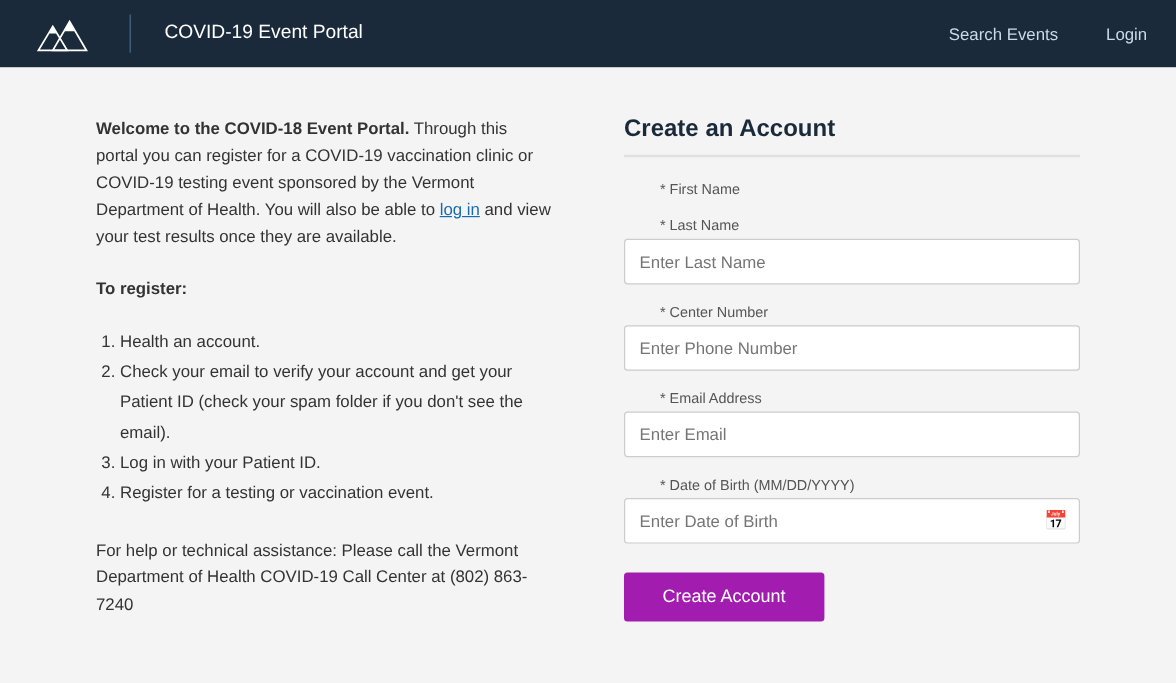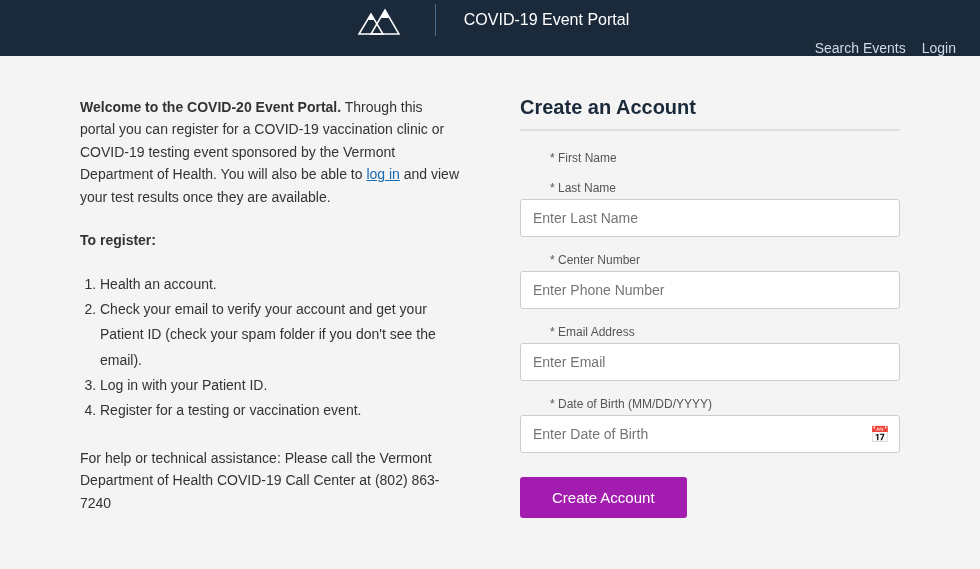--- a/index.html
+++ b/index.html
@@ -5,21 +5,20 @@
     * { box-sizing: border-box; margin: 0; padding: 0; }
     body { font-family: Arial, sans-serif; background: #f4f4f4; font-size: 14px; color: #333; }
 
     
     .header {
       background: #1a2a3a;
       display: flex;
       align-items: center;
       padding: 0 24px;
       height: 56px;
-      flex-direction: column;
     }
     .header-logo {
       display: flex;
       align-items: center;
       gap: 12px;
     }
     .header-logo-img {
       width: 56px;
       height: 40px;
     }
@@ -30,21 +29,21 @@
       margin: 0 16px;
     }
     .header-title {
       color: #ffffff;
       font-size: 16px;
       font-weight: 500;
     }
     .header-nav {
       margin-left: auto;
       display: flex;
-      gap: 16px;
+      gap: 40px;
     }
     .header-nav a {
       color: #ccd9e8;
       text-decoration: none;
       font-size: 14px;
       cursor: pointer;
     }
 
     
     .main-content {
@@ -169,21 +168,21 @@
   <nav class="header-nav">
     <a>Search Events</a>
     <a>Login</a>
   </nav>
 </header>
 
 <div class="main-content">
 
   <div class="left-panel">
     <p class="welcome-heading">
-      <strong>Welcome to the COVID-20 Event Portal.</strong>
+      <strong>Welcome to the COVID-18 Event Portal.</strong>
       <span> Through this portal you can register for a COVID-19 vaccination clinic or COVID-19 testing event sponsored by the Vermont Department of Health. You will also be able to </span>
       <a>log in</a>
       <span> and view your test results once they are available.</span>
     </p>
 
     <div class="register-section">
       <p class="register-heading">To register:</p>
       <ol class="register-list">
         <li>Health an account.</li>
         <li>Check your email to verify your account and get your Patient ID (check your spam folder if you don't see the email).</li>

